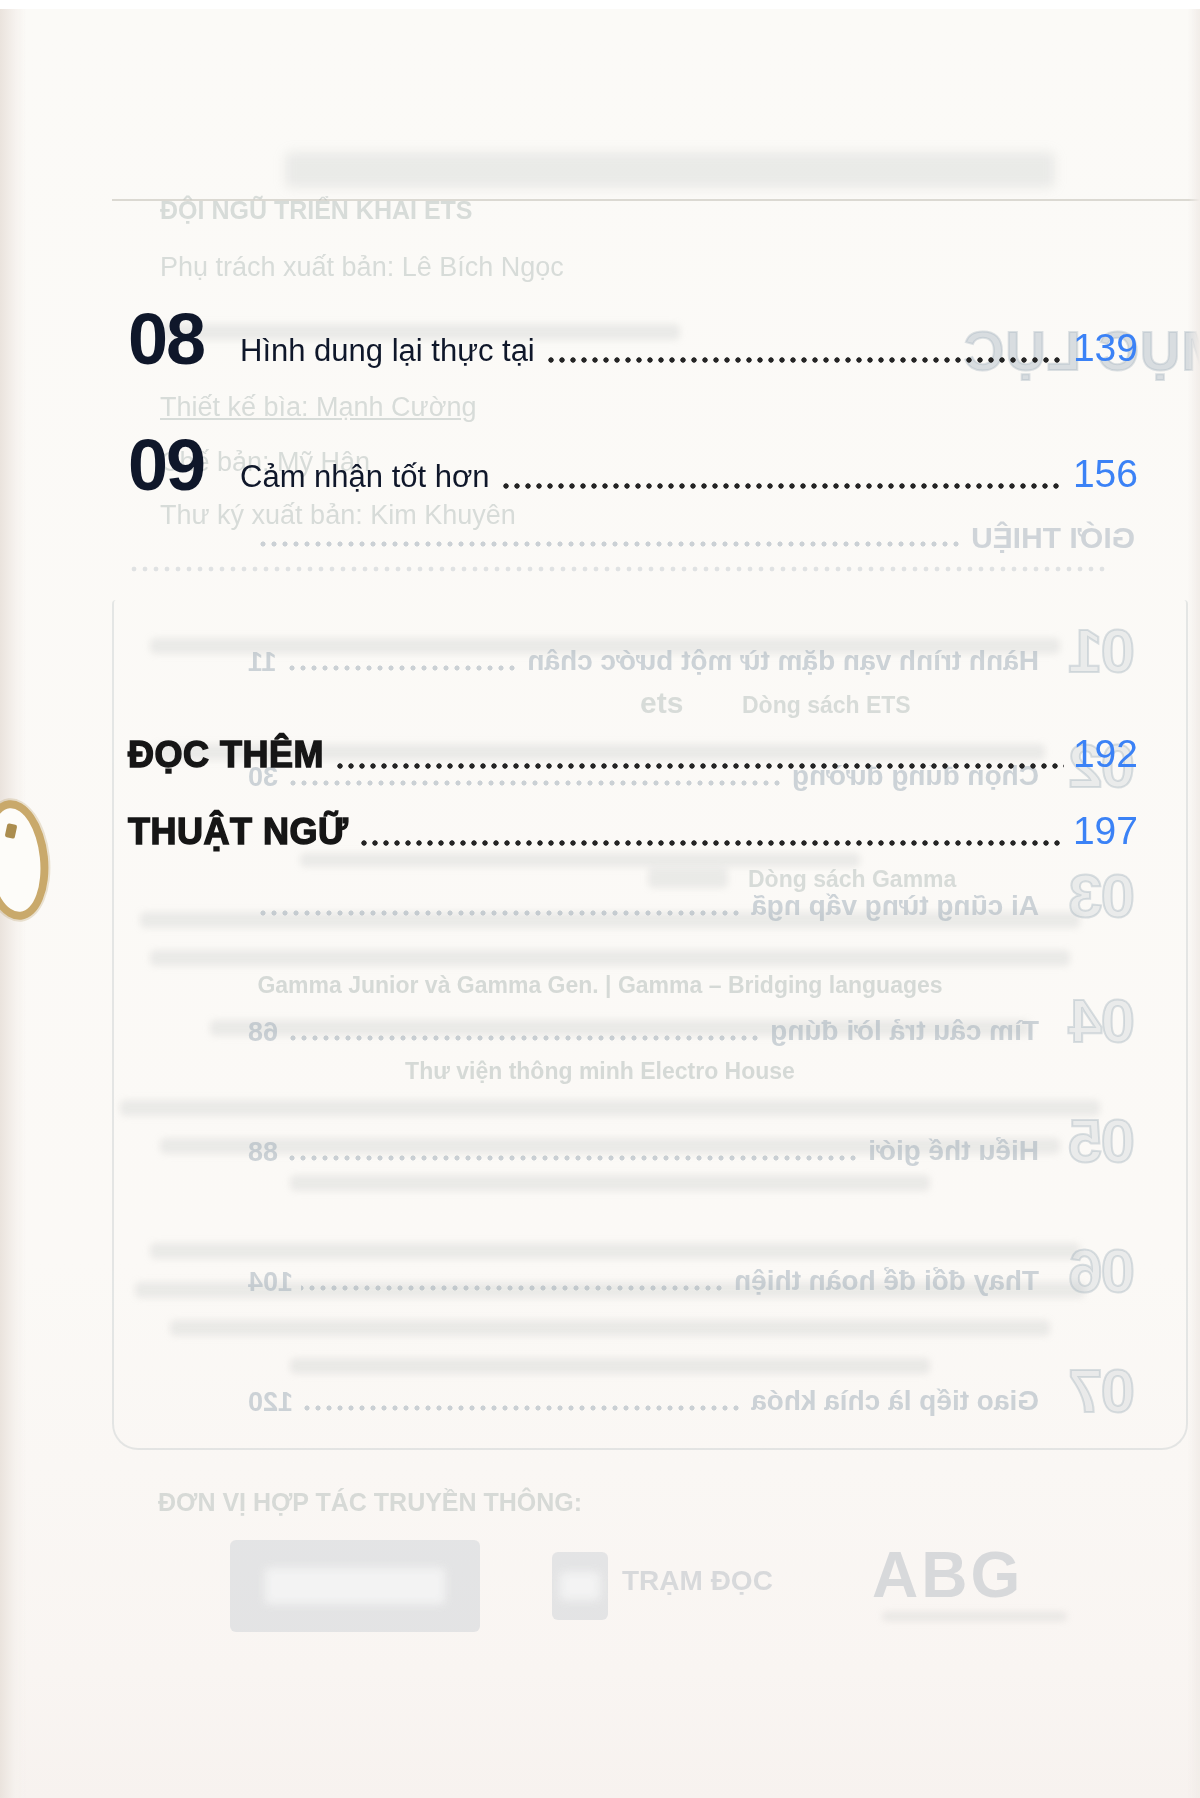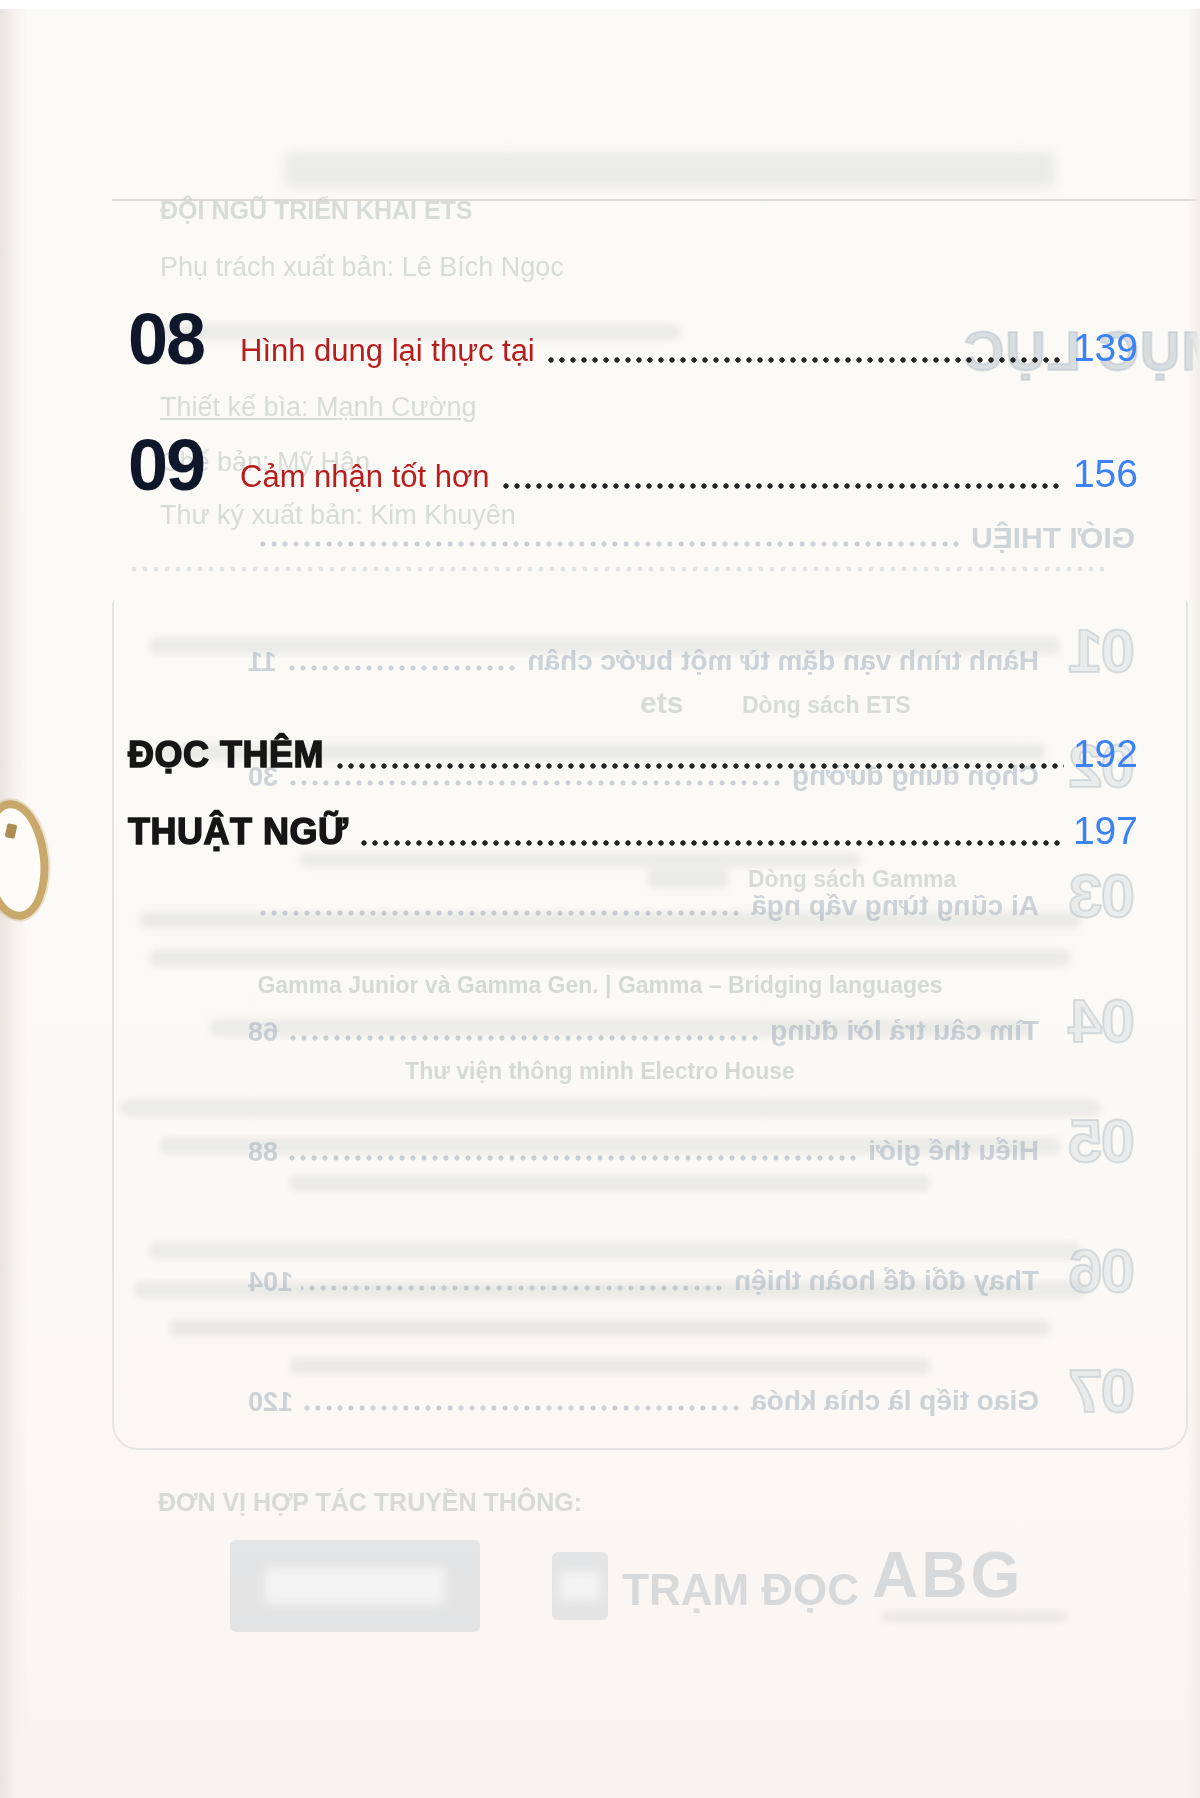--- a/index.html
+++ b/index.html
@@ -65,21 +65,21 @@
   .logo-box .inner{position:absolute;left:14%;top:30%;width:72%;height:40%;
     background:rgba(250,250,250,0.65);filter:blur(4px);border-radius:4px;}
   .partner-label{position:absolute;font-weight:bold;color:rgba(160,172,182,0.38);white-space:nowrap;}
 
   
   .toc{position:absolute;inset:0;}
   .row{position:absolute;left:128px;right:62px;display:flex;align-items:flex-end;}
   .ch-row{height:80px;}
   .ch-num{width:112px;font-size:72px;line-height:0.92;font-weight:bold;
     letter-spacing:-2px;color:#0f172a;}
-  .ch-title{font-size:31px;font-weight:500;color:#b91c1c;white-space:nowrap;padding-bottom:3px;}
+  .ch-title{font-size:31px;font-weight:500;color:#0f172a;white-space:nowrap;padding-bottom:3px;}
   .dots{flex:1 1 auto;height:6px;margin:0 9px 9px 13px;
     background-image:radial-gradient(circle at 3px 3px,#242424 2.35px,transparent 3px);
     background-size:11px 6px;background-repeat:repeat-x;}
   .ch-page{font-size:39px;color:#3b82f6;padding-bottom:2px;}
   .sec-row{height:42px;}
   .sec-label{font-size:36px;font-weight:bold;letter-spacing:0.5px;color:#161616;
     -webkit-text-stroke:1.4px #161616;white-space:nowrap;padding-bottom:2px;}
 
   
   .tan-mark{
@@ -130,21 +130,21 @@
   <div class="smudge" style="left:170px;top:1320px;width:880px;"></div>
   <div class="smudge" style="left:290px;top:1358px;width:640px;"></div>
 
   <div class="txt bold" style="left:158px;top:1488px;font-size:25px;">ĐƠN VỊ HỢP TÁC TRUYỀN THÔNG:</div>
   <div class="logo-box" style="left:230px;top:1540px;width:250px;height:92px;">
       <div class="inner"></div>
     </div>
   <div class="logo-box" style="left:552px;top:1552px;width:56px;height:68px;">
       <div class="inner"></div>
     </div>
-  <div class="partner-label" style="left:622px;top:1565px;font-size:44px;">TRẠM ĐỌC</div>
+  <div class="partner-label" style="left:622px;top:1565px;font-size:28px;">TRẠM ĐỌC</div>
   <div class="partner-label" style="left:872px;top:1538px;font-size:64px;letter-spacing:3px;">ABG</div>
   <div class="smudge" style="left:882px;top:1612px;width:185px;height:9px;"></div>
 </div>
 
 <div class="frame"></div>
 
 <div class="mirror">
   <div class="m-heading" style="left:-28px;top:318px;">MỤC LỤC</div>
 
   <div class="m-row" style="top:505px;height:52px;">

